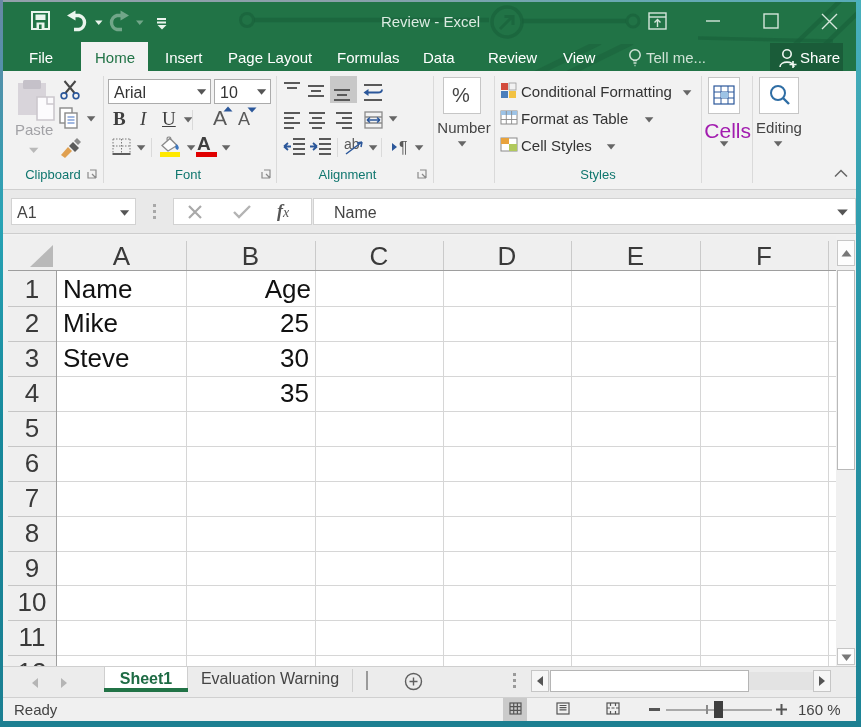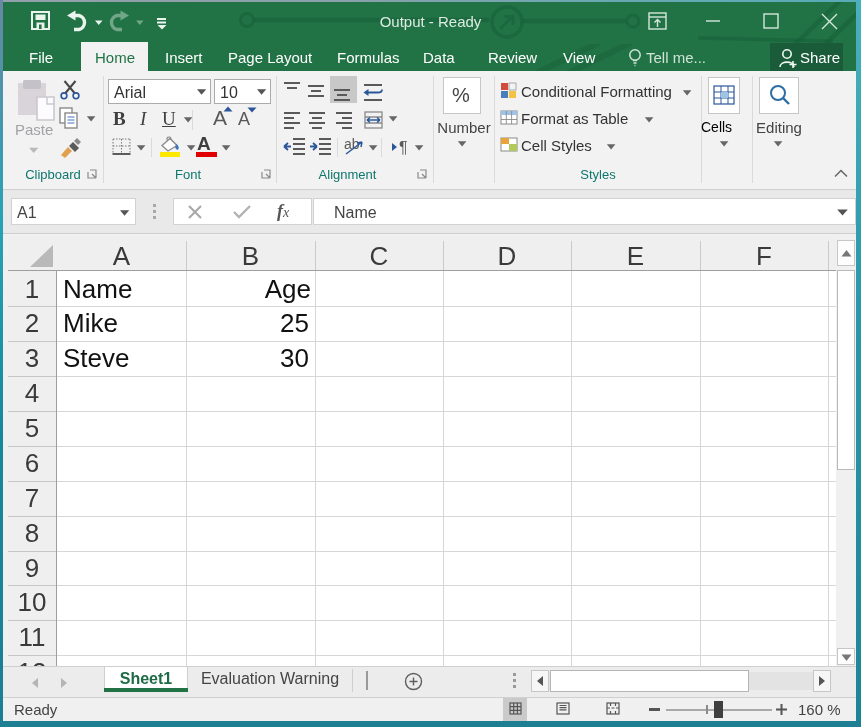--- a/index.html
+++ b/index.html
@@ -44,21 +44,21 @@
     <polygon points="47.5,1.5 47.5,11.5 39,6.5" fill="#eaf4ed"></polygon>
     <path d="M67 11.5 l7.5 0 l-3.75 4.4 z" fill="#eaf4ed"></path>
     <g opacity="0.4">
       <path d="M94 6.5 H89 A 7.2 7.2 0 0 0 89 20.5 H94" stroke="#eaf4ed" stroke-width="3.4" fill="none"></path>
       <polygon points="92.5,1.5 92.5,11.5 101,6.5" fill="#eaf4ed"></polygon>
       <path d="M108 11.5 l7.5 0 l-3.75 4.4 z" fill="#eaf4ed"></path>
     </g>
     <path d="M129 10 h9 M129 13.5 h9" stroke="#eaf4ed" stroke-width="1.8"></path>
     <polygon points="129.5,16 138.5,16 134,20.5" fill="#eaf4ed"></polygon>
   </svg>
-  <div class="abs" style="left:0;top:13px;width:861px;text-align:center;color:#dcebe2;font-size:15px;">Output - Ready</div>
+  <div class="abs" style="left:0;top:13px;width:861px;text-align:center;color:#dcebe2;font-size:15px;">Review - Excel</div>
 
   <svg class="abs" style="left:645px;top:10px;" width="200" height="24" viewBox="0 0 200 24">
     <g stroke="#d5e6db" fill="none" stroke-width="1.4">
       <rect x="4" y="3" width="17" height="16"></rect>
       <line x1="4" y1="7" x2="21" y2="7"></line>
       <path d="M12.5 17 L12.5 10 M9.5 12.5 L12.5 9.5 L15.5 12.5"></path>
       <line x1="61" y1="11" x2="75" y2="11"></line>
       <rect x="119" y="4" width="14" height="14"></rect>
       <path d="M177 4 L192 19 M192 4 L177 19"></path>
     </g>
@@ -302,21 +302,21 @@
   <svg class="abs" style="left:606px;top:143px;" width="11" height="8">
       <polygon points="0.8,1.2 9.4,1.2 5.1,6.4" fill="#666"></polygon>
     </svg>
 
   <div class="abs" style="left:708px;top:77px;width:32px;height:37px;background:#fff;border:1px solid #c6c6c6;box-sizing:border-box;"></div>
   <svg class="abs" style="left:713px;top:83px;" width="22" height="25" viewBox="0 0 22 25">
     <rect x="1" y="3" width="20" height="18" fill="#fff" stroke="#2b579a" stroke-width="1.2"></rect>
     <path d="M1 9 h20 M1 15 h20 M8 3 v18 M15 3 v18" stroke="#2b579a" stroke-width="1"></path>
     <rect x="8" y="9" width="7" height="6" fill="#9dc3e6"></rect>
   </svg>
-  <div class="abs" style="left:701px;top:119px;color:#000000;font-size:14px;width:50px;text-align:left;">Cells</div>
+  <div class="abs" style="left:701px;top:119px;color:#a21caf;font-size:21px;width:50px;text-align:right;">Cells</div>
   <svg class="abs" style="left:719px;top:140px;" width="11" height="8">
       <polygon points="0.8,1.2 9.4,1.2 5.1,6.4" fill="#666"></polygon>
     </svg>
 
   <div class="abs" style="left:759px;top:77px;width:40px;height:37px;background:#fff;border:1px solid #c6c6c6;box-sizing:border-box;"></div>
   <svg class="abs" style="left:767px;top:83px;" width="25" height="25" viewBox="0 0 25 25">
     <circle cx="11" cy="10" r="7" fill="none" stroke="#2e6da4" stroke-width="2"></circle>
     <path d="M16 15 L22 21" stroke="#2e6da4" stroke-width="2.4"></path>
   </svg>
   <div class="abs" style="left:752px;top:119px;color:#444;font-size:15px;width:54px;text-align:center;">Editing</div>
@@ -409,20 +409,21 @@
   <div class="abs" style="left:57px;top:655.1px;width:779px;height:1px;background:#d6d6d6;"></div>
   <div class="abs" style="left:8px;top:655.1px;width:48px;height:1px;background:#c6c6c6;"></div>
   <div class="abs" style="left:8px;top:620.2px;width:48px;height:35px;line-height:35px;text-align:center;font-size:26px;color:#3a3a3a;">11</div>
   <div class="abs" style="left:8px;top:655.1px;width:48px;height:35px;line-height:35px;text-align:center;font-size:26px;color:#3a3a3a;">12</div>
   <div class="abs" style="left:63px;top:271.5px;width:119px;height:35px;line-height:35px;text-align:left;font-size:26px;color:#111;">Name</div>
   <div class="abs" style="left:192px;top:271.5px;width:119px;height:35px;line-height:35px;text-align:right;font-size:26px;color:#111;">Age</div>
   <div class="abs" style="left:63px;top:306.4px;width:119px;height:35px;line-height:35px;text-align:left;font-size:26px;color:#111;">Mike</div>
   <div class="abs" style="left:186px;top:306.4px;width:123px;height:35px;line-height:35px;text-align:right;font-size:26px;color:#111;">25</div>
   <div class="abs" style="left:63px;top:341.2px;width:119px;height:35px;line-height:35px;text-align:left;font-size:26px;color:#111;">Steve</div>
   <div class="abs" style="left:186px;top:341.2px;width:123px;height:35px;line-height:35px;text-align:right;font-size:26px;color:#111;">30</div>
+  <div class="abs" style="left:186px;top:376.1px;width:123px;height:35px;line-height:35px;text-align:right;font-size:26px;color:#111;">35</div>
   <div class="abs" style="left:836px;top:235px;width:20px;height:431px;background:#f0f0f0;"></div>
   <div class="abs" style="left:837px;top:240px;width:18px;height:26px;background:#fdfdfd;border:1px solid #c6c6c6;box-sizing:border-box;"></div>
   <svg class="abs" style="left:841px;top:249px;" width="11" height="9">
       <polygon points="5.5,1 10.5,7.5 0.5,7.5" fill="#777"></polygon>
     </svg>
   <div class="abs" style="left:837px;top:270px;width:18px;height:200px;background:#fff;border:1px solid #b9b9b9;box-sizing:border-box;"></div>
   <div class="abs" style="left:837px;top:648px;width:18px;height:17px;background:#fdfdfd;border:1px solid #c6c6c6;box-sizing:border-box;"></div>
   <svg class="abs" style="left:841px;top:653px;" width="11" height="9">
       <polygon points="0.5,1.5 10.5,1.5 5.5,8" fill="#777"></polygon>
     </svg>

